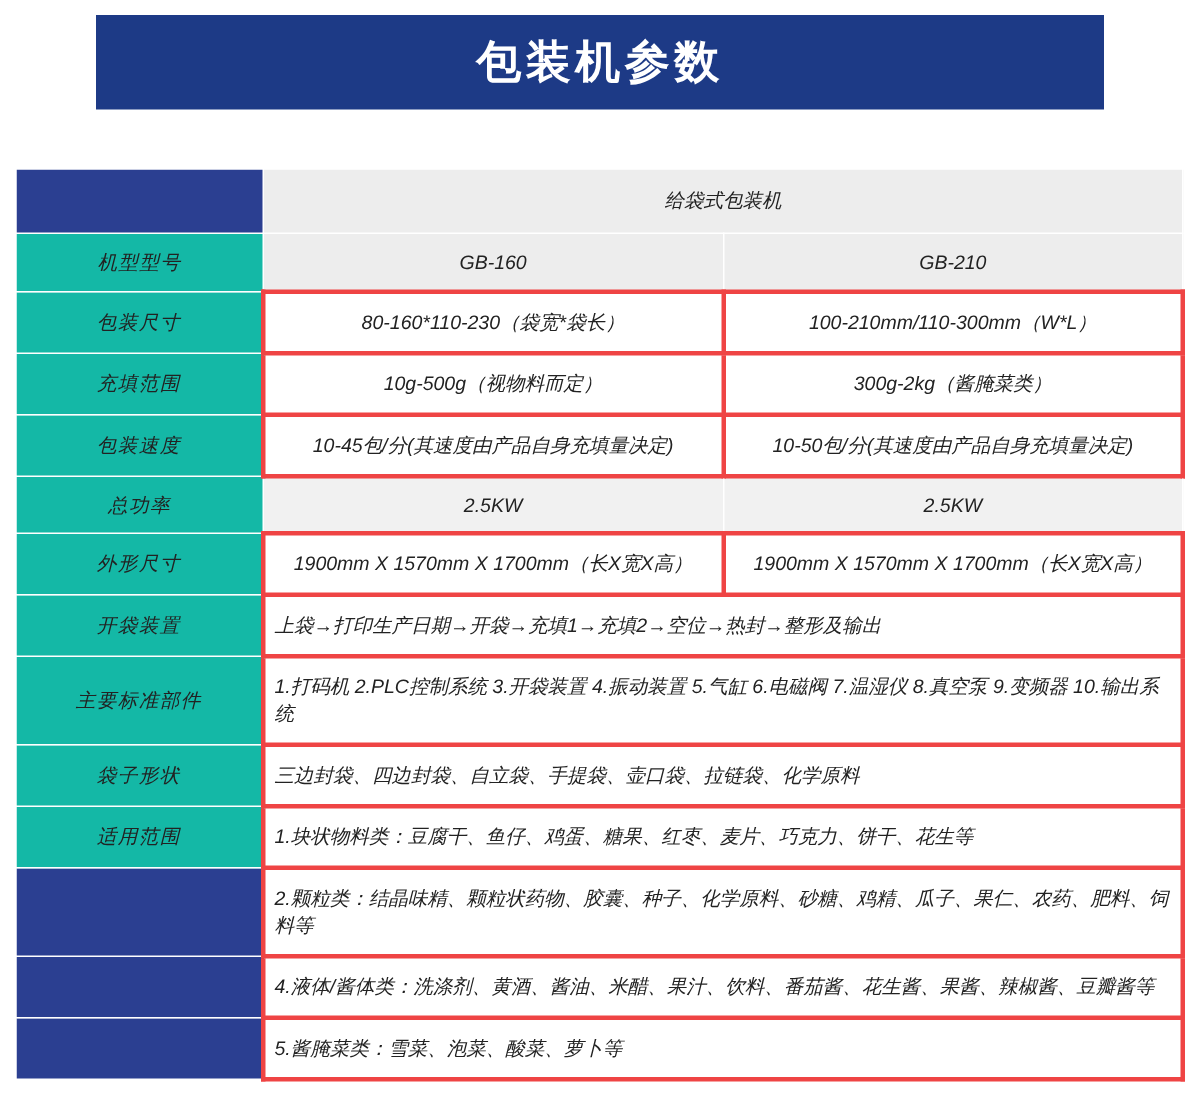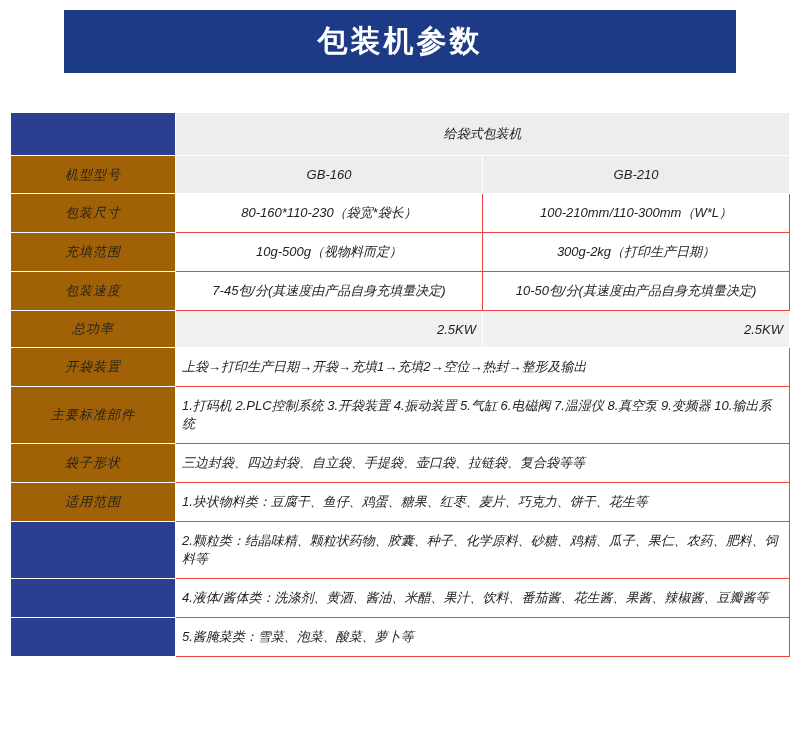--- a/index.html
+++ b/index.html
@@ -48,40 +48,40 @@
   table.spec td {
     border: 1px solid #ffffff;
     font-size: 13px;
     color: #222;
     vertical-align: middle;
     font-style: italic;
   }
   
   td.lbl {
     width: 165px;
-    background: #a16207;
+    background: #14b8a6;
     color: #ffffff;
     text-align: center;
     font-size: 13px;
     padding: 9px 4px;
     letter-spacing: 1px;
   }
   td.lbl.blank {
     background: #2b3f91;
   }
   
   td.dat {
     background: #f1f1f1;
     text-align: center;
     padding: 10px 6px;
     border: 1px solid #ffffff;
   }
   td.dat.white {
     background: #ffffff;
-    border: 1px solid #ef4444;
+    border: 3px solid #ef4444;
   }
   td.head {
     background: #ededed;
     text-align: center;
     font-size: 15px;
     padding: 12px 6px;
     color: #222;
   }
   td.model {
     background: #ededed;
@@ -89,21 +89,21 @@
     font-size: 14px;
     padding: 11px 20px;
     color: #222;
   }
   td.left {
     text-align: left;
   }
   .sub-row td {
     font-size: 12.5px;
   }
-  td.dat.alt { background:#f1f1f1;text-align:right; }
+  td.dat.alt { background:#f1f1f1; }
 </style>
 </head>
 <body>
 
 <div class="page">
 
   <div class="title-banner">
     <div class="title-text">包装机参数</div>
   </div>
 
@@ -123,50 +123,55 @@
 
         <tr>
           <td class="lbl">包装尺寸</td>
           <td class="dat white">80-160*110-230（袋宽*袋长）</td>
           <td class="dat white">100-210mm/110-300mm（W*L）</td>
         </tr>
 
         <tr>
           <td class="lbl">充填范围</td>
           <td class="dat white">10g-500g（视物料而定）</td>
-          <td class="dat white">300g-2kg（打印生产日期）</td>
+          <td class="dat white">300g-2kg（酱腌菜类）</td>
         </tr>
 
         <tr>
           <td class="lbl">包装速度</td>
-          <td class="dat white">7-45包/分(其速度由产品自身充填量决定)</td>
+          <td class="dat white">10-45包/分(其速度由产品自身充填量决定)</td>
           <td class="dat white">10-50包/分(其速度由产品自身充填量决定)</td>
         </tr>
 
 
         <tr>
           <td class="lbl">总功率</td>
           <td class="dat alt">2.5KW</td>
           <td class="dat alt">2.5KW</td>
         </tr>
 
+        <tr>
+          <td class="lbl">外形尺寸</td>
+          <td class="dat white">1900mm X 1570mm X 1700mm（长X宽X高）</td>
+          <td class="dat white">1900mm X 1570mm X 1700mm（长X宽X高）</td>
+        </tr>
 
         <tr>
           <td class="lbl">开袋装置</td>
           <td class="dat white left" colspan="2">上袋→打印生产日期→开袋→充填1→充填2→空位→热封→整形及输出</td>
         </tr>
 
         <tr>
           <td class="lbl">主要标准部件</td>
           <td class="dat white left" colspan="2">1.打码机 2.PLC控制系统 3.开袋装置 4.振动装置 5.气缸 6.电磁阀 7.温湿仪 8.真空泵 9.变频器 10.输出系统</td>
         </tr>
 
         <tr>
           <td class="lbl">袋子形状</td>
-          <td class="dat white left" colspan="2">三边封袋、四边封袋、自立袋、手提袋、壶口袋、拉链袋、复合袋等等</td>
+          <td class="dat white left" colspan="2">三边封袋、四边封袋、自立袋、手提袋、壶口袋、拉链袋、化学原料</td>
         </tr>
 
         <tr>
           <td class="lbl">适用范围</td>
           <td class="dat white left" colspan="2">1.块状物料类：豆腐干、鱼仔、鸡蛋、糖果、红枣、麦片、巧克力、饼干、花生等</td>
         </tr>
 
         <tr class="sub-row">
           <td class="lbl blank"></td>
           <td class="dat white left" colspan="2">2.颗粒类：结晶味精、颗粒状药物、胶囊、种子、化学原料、砂糖、鸡精、瓜子、果仁、农药、肥料、饲料等</td>

